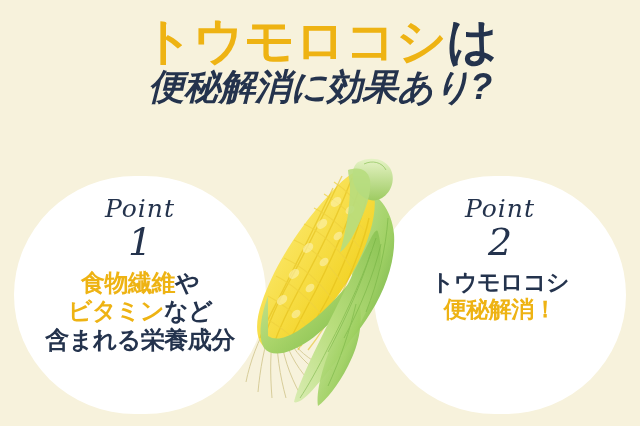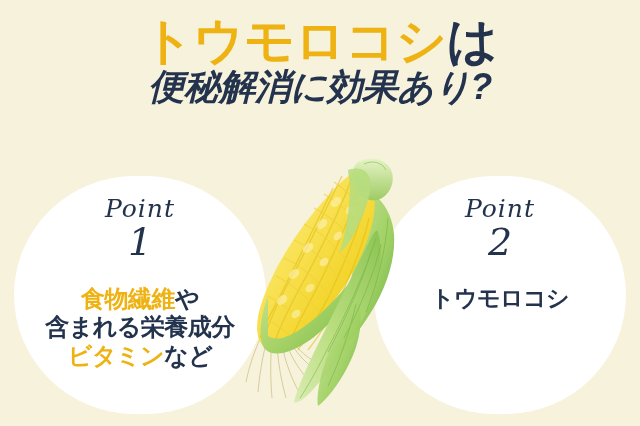--- a/index.html
+++ b/index.html
@@ -72,21 +72,21 @@
   }
   .point-number {
     font-family: "DejaVu Serif", "Liberation Serif", serif;
     font-style: italic;
     font-size: 38px;
     color: #24334d;
     line-height: 1.05;
     margin-top: 2px;
   }
   .point-body {
-    margin-top: 22px;
+    margin-top: 6px;
     line-height: 1.18;
   }
   .point-body .bline {
     display: block;
     font-weight: bold;
     font-size: 24px;
     letter-spacing: -0.5px;
     white-space: nowrap;
   }
   .point-card.right .point-body .bline {
@@ -112,30 +112,31 @@
   <div class="title-block">
     <span class="title-line title-line-1"><span class="t-yellow">トウモロコシ</span><span class="t-navy">は</span></span>
     <span class="title-line title-line-2 t-navy">便秘解消に効果あり?</span>
   </div>
 
   <div class="point-card left">
     <div class="point-label">Point</div>
     <div class="point-number">1</div>
     <div class="point-body">
       <span class="bline"><span class="t-yellow">食物繊維</span><span class="t-navy">や</span></span>
+      <span class="bline"><span class="t-yellow">ビタミン</span><span class="t-navy">など</span></span>
       <span class="bline"><span class="t-yellow"></span><span class="t-navy">含まれる栄養成分</span></span>
-      <span class="bline"><span class="t-yellow">ビタミン</span><span class="t-navy">など</span></span>
     </div>
   </div>
 
   <div class="point-card right">
     <div class="point-label">Point</div>
     <div class="point-number">2</div>
     <div class="point-body">
       <span class="bline"><span class="t-yellow"></span><span class="t-navy">トウモロコシ</span></span>
+      <span class="bline"><span class="t-yellow">便秘解消！</span><span class="t-navy"></span></span>
     </div>
   </div>
 
   <div class="corn-wrap">
     <svg width="176" height="262" viewBox="0 0 176 262">
       <defs>
         <linearGradient id="kern" x1="0" y1="0" x2="1" y2="1">
           <stop offset="0%" stop-color="#fdf0a0"></stop>
           <stop offset="35%" stop-color="#f9e35a"></stop>
           <stop offset="70%" stop-color="#f3d428"></stop>

